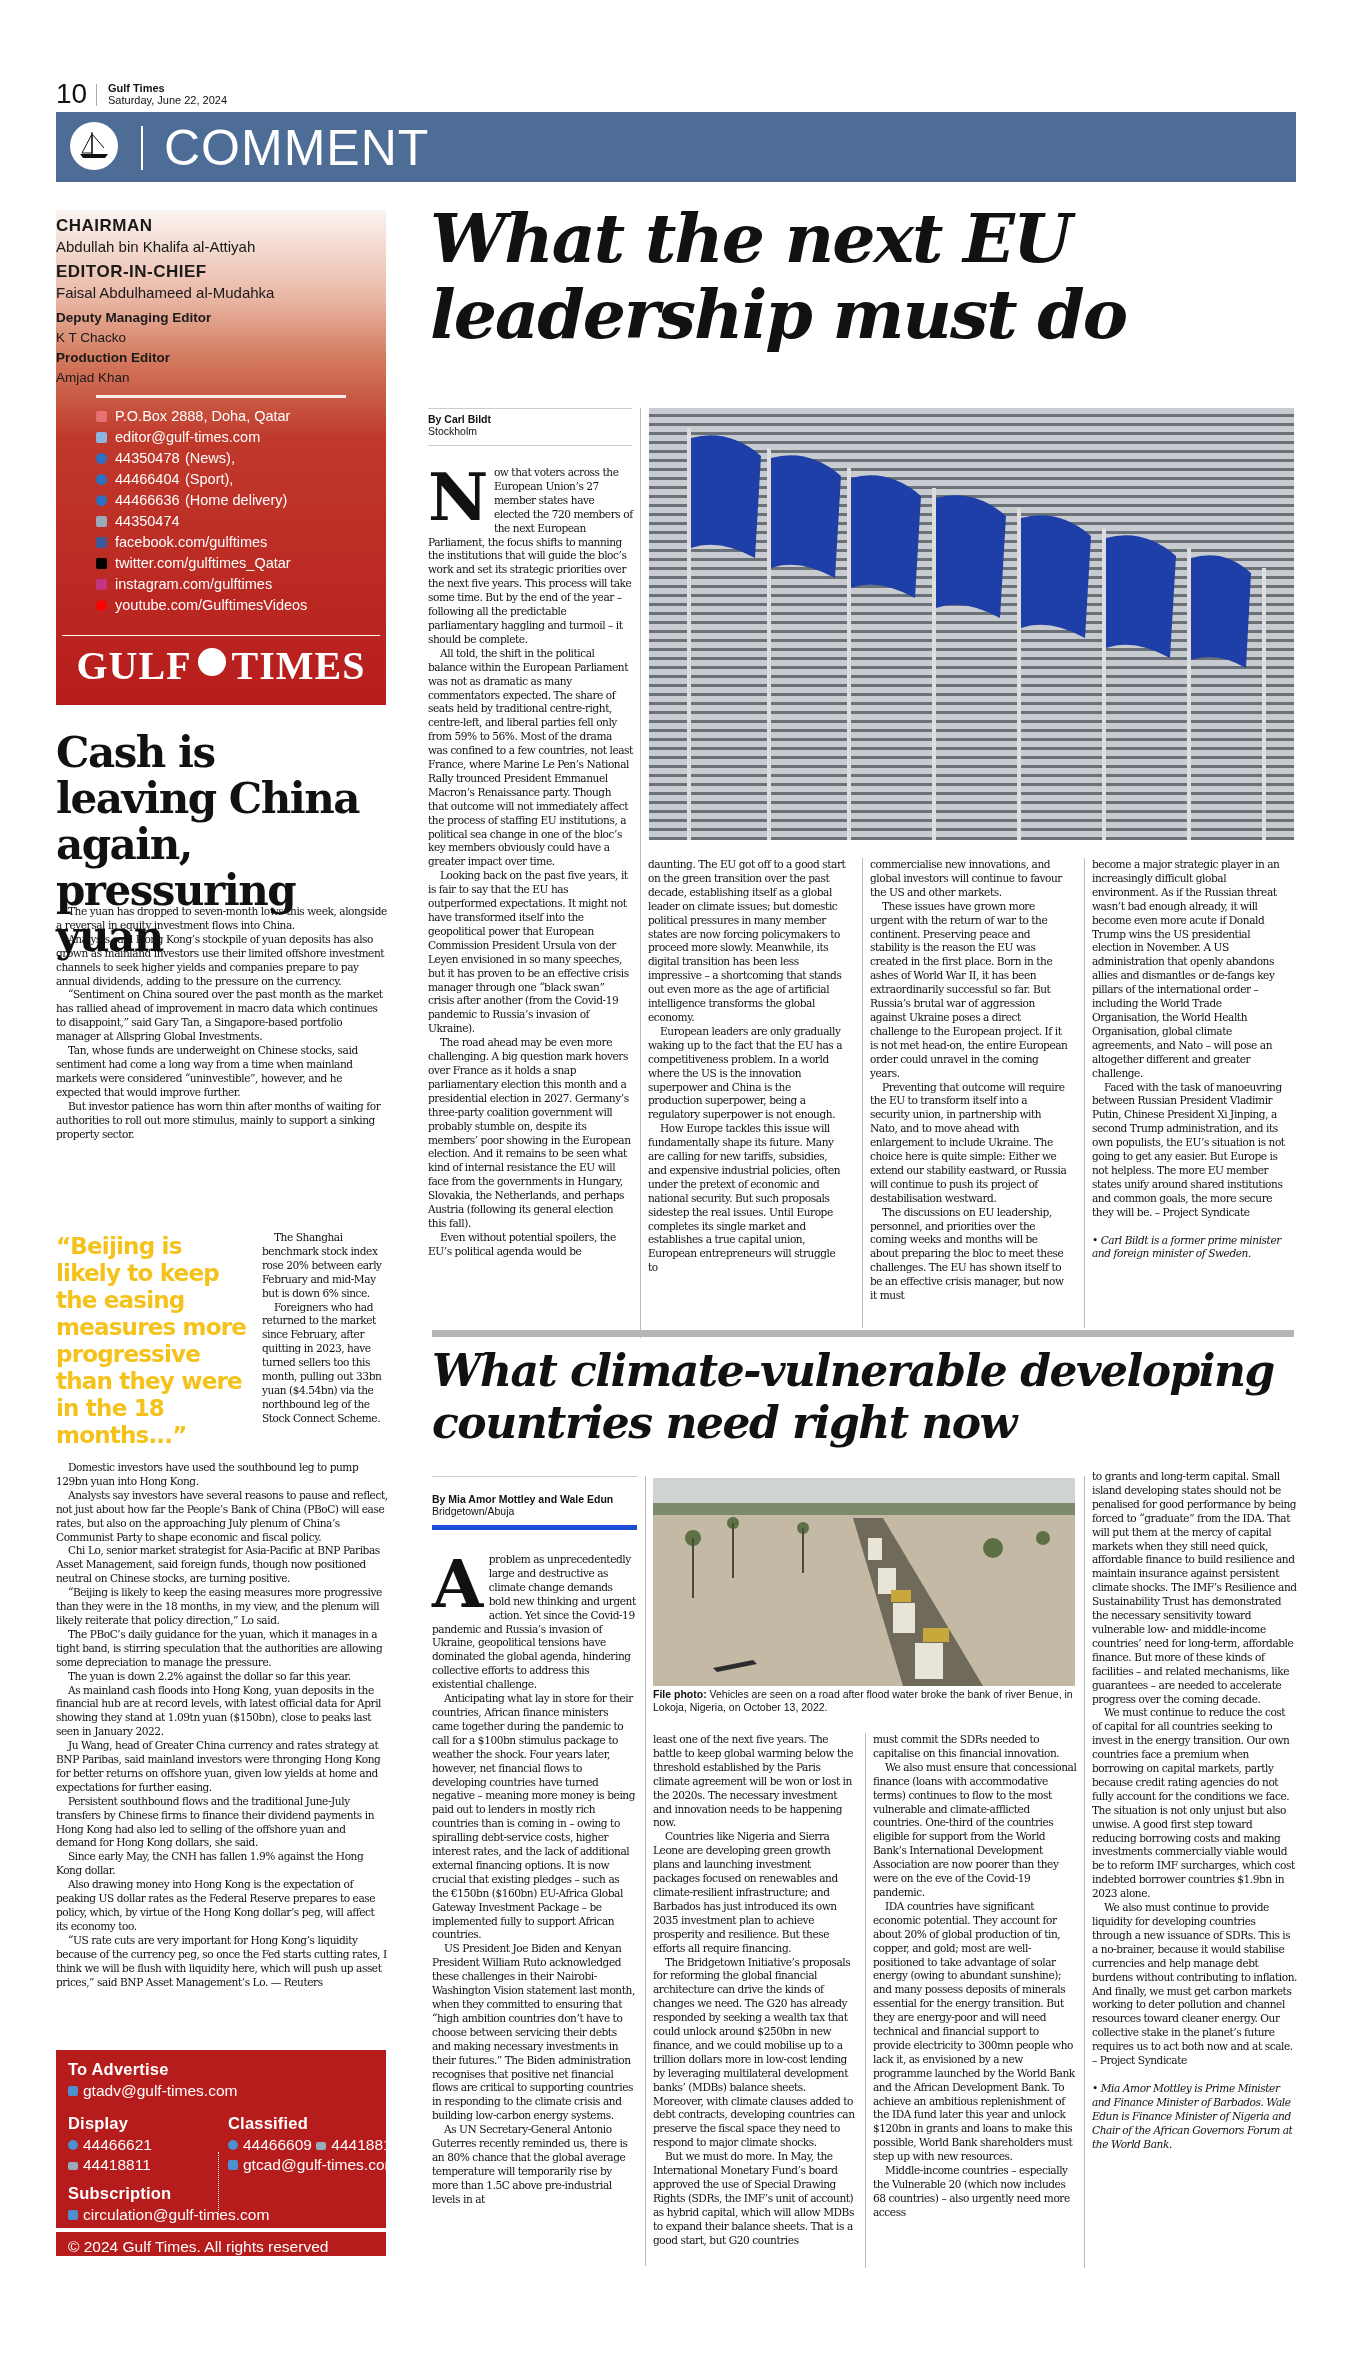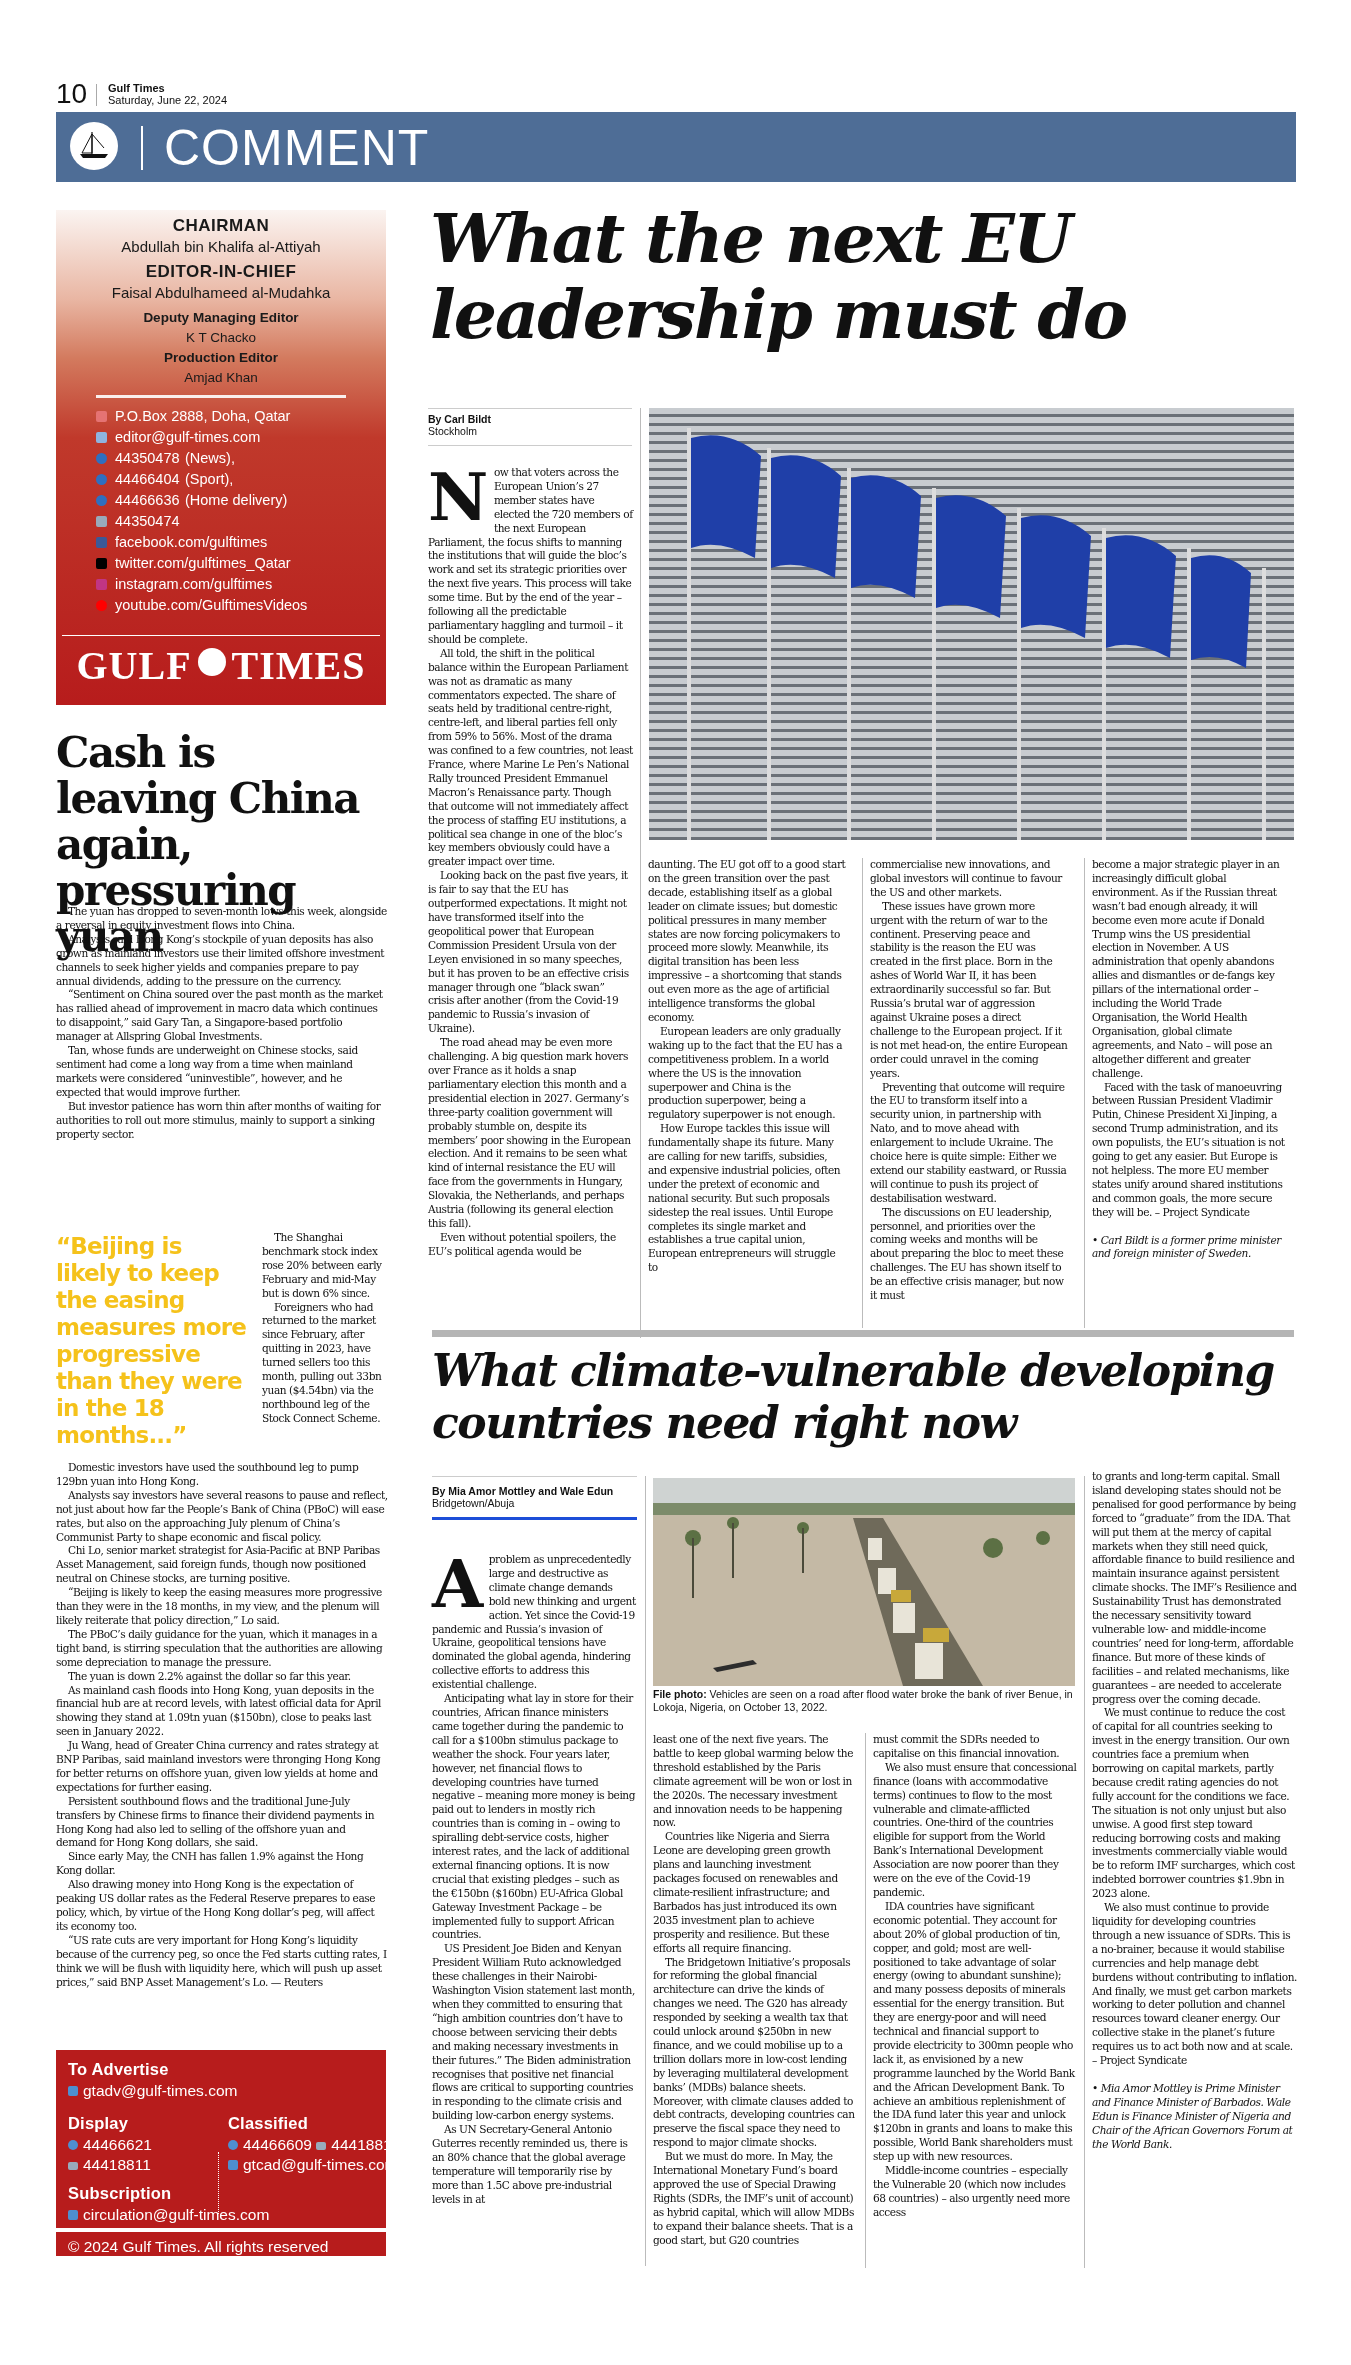--- a/index.html
+++ b/index.html
@@ -10,21 +10,21 @@
 #pagenum{left:56px;top:80px;font-family:"Liberation Sans",sans-serif;font-size:28px;line-height:28px}
 #hsep{left:96px;top:84px;width:1px;height:22px;background:#aaa}
 #pub{left:108px;top:82px;font-family:"Liberation Sans",sans-serif;font-size:11px;line-height:12px}
 #pub b{font-size:11px}
 #banner{left:56px;top:112px;width:1240px;height:70px;background:#4e6d96}
 #boat{left:70px;top:122px;width:48px;height:48px;border-radius:50%;background:#fff}
 #bannerbar{left:141px;top:126px;width:2px;height:44px;background:#fff}
 #section{left:164px;top:118px;color:#fff;font-family:"Liberation Sans",sans-serif;font-size:50px;font-weight:300;letter-spacing:1px;line-height:60px}
 
 #mast{left:56px;top:210px;width:330px;height:495px;background:linear-gradient(#fbf4f1 0%,#e9b6a3 18%,#d37a5e 30%,#c0392b 46%,#b71c1c 100%)}
-.mt{width:330px;text-align:center;font-family:"Liberation Sans",sans-serif;color:#1a1a1a}
+.mt{width:330px;text-align:left;font-family:"Liberation Sans",sans-serif;color:#1a1a1a}
 .mh{font-weight:900;font-size:17px;letter-spacing:.5px}
 .mn{font-size:15px}
 .mh2{font-weight:700;font-size:13.5px}
 .mn2{font-size:13.5px}
 #mastline{left:40px;width:250px;height:3px;background:#fff;opacity:.9}
 .contact{left:40px;font-family:Liberation Sans, sans-serif;color:#fff;font-size:14.5px;height:21px;line-height:21px;white-space:nowrap}
 .contact .ic{display:inline-block;width:11px;height:11px;margin-right:8px;vertical-align:-1px;border-radius:2px}
 .contact .lab{display:inline-block;width:70px}
 #brandline{left:6px;width:318px;height:1px;background:#fff}
 #brand{left:0;width:330px;text-align:center;color:#fff;font-family:"Liberation Serif",serif;font-weight:900;font-size:40px;letter-spacing:1px}
@@ -55,21 +55,21 @@
 .dropcap{float:left;font-family:"DejaVu Serif",serif;font-weight:bold;font-size:66px;line-height:54px;margin:2px 6px 0 0;padding-top:2px}
 #euphoto{left:649px;top:408px;width:645px;height:432px;background:#6d7a86;overflow:hidden}
 .eucol{top:858px;width:198px}
 #eucol2{left:648px}
 #eucol3{left:870px}
 #eucol4{left:1092px}
 .vrule{width:1px;background:#bbb}
 #hrule{left:432px;top:1330px;width:862px;height:7px;background:#b5b5b5}
 
 #clhead{left:432px;top:1345px;width:880px;font-family:"DejaVu Serif",serif;font-style:italic;font-size:44px;line-height:52px;letter-spacing:-1.5px}
-#clbyline{left:432px;top:1476px;width:205px;border-top:1px solid #ccc;border-bottom:3px solid #1d4ed8;padding:8px 0 8px}
+#clbyline{left:432px;top:1476px;width:205px;border-top:1px solid #ccc;border-bottom:5px solid #1d4ed8;padding:16px 0 8px}
 #clcol1{left:432px;top:1553px;width:205px}
 #clphoto{left:653px;top:1478px;width:422px;height:208px;overflow:hidden;background:#c9c9c1}
 #caption{left:653px;top:1688px;width:430px;font-family:"Liberation Sans",sans-serif;font-size:10.5px;line-height:13px}
 .clcol{top:1733px;width:205px}
 #clcol2{left:653px}
 #clcol3{left:873px}
 #clcol4{left:1092px;top:1470px;width:205px}
 .ital{font-style:italic}
 </style>
 </head>

